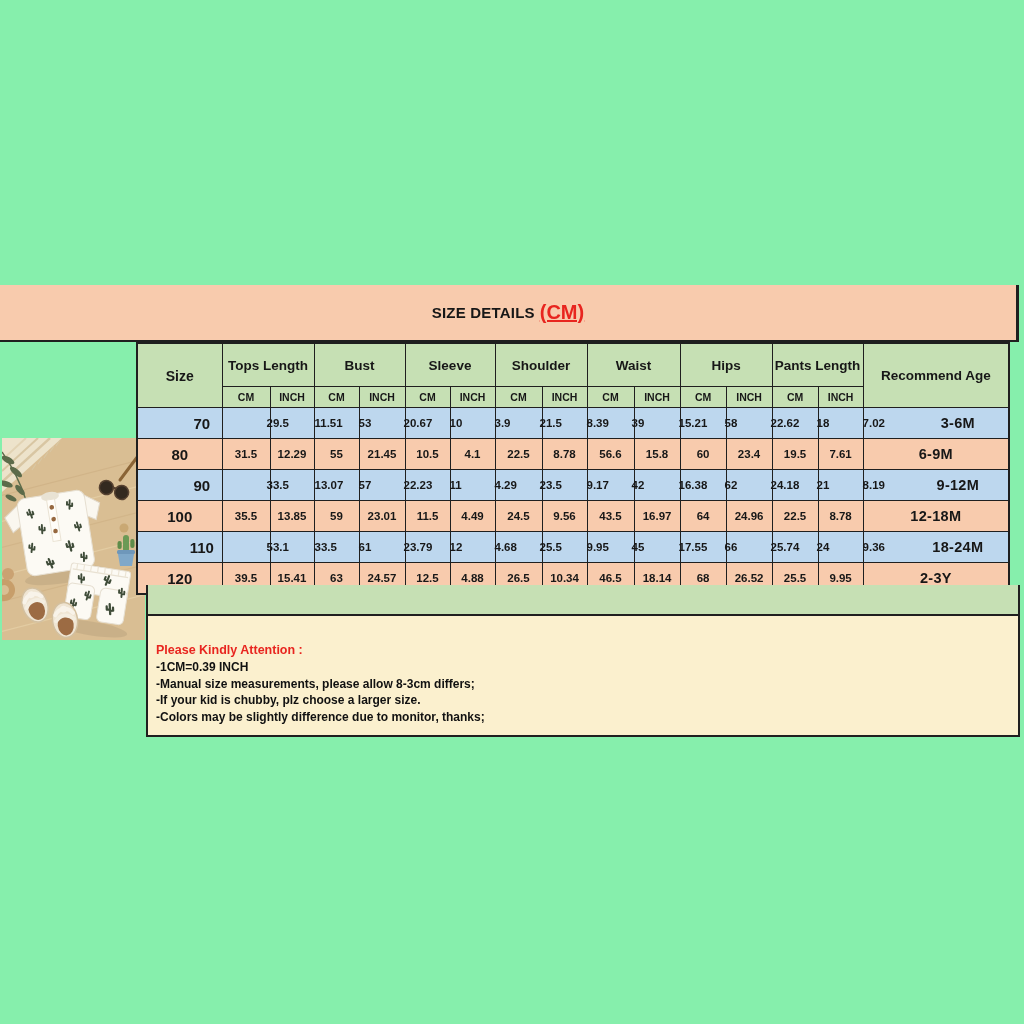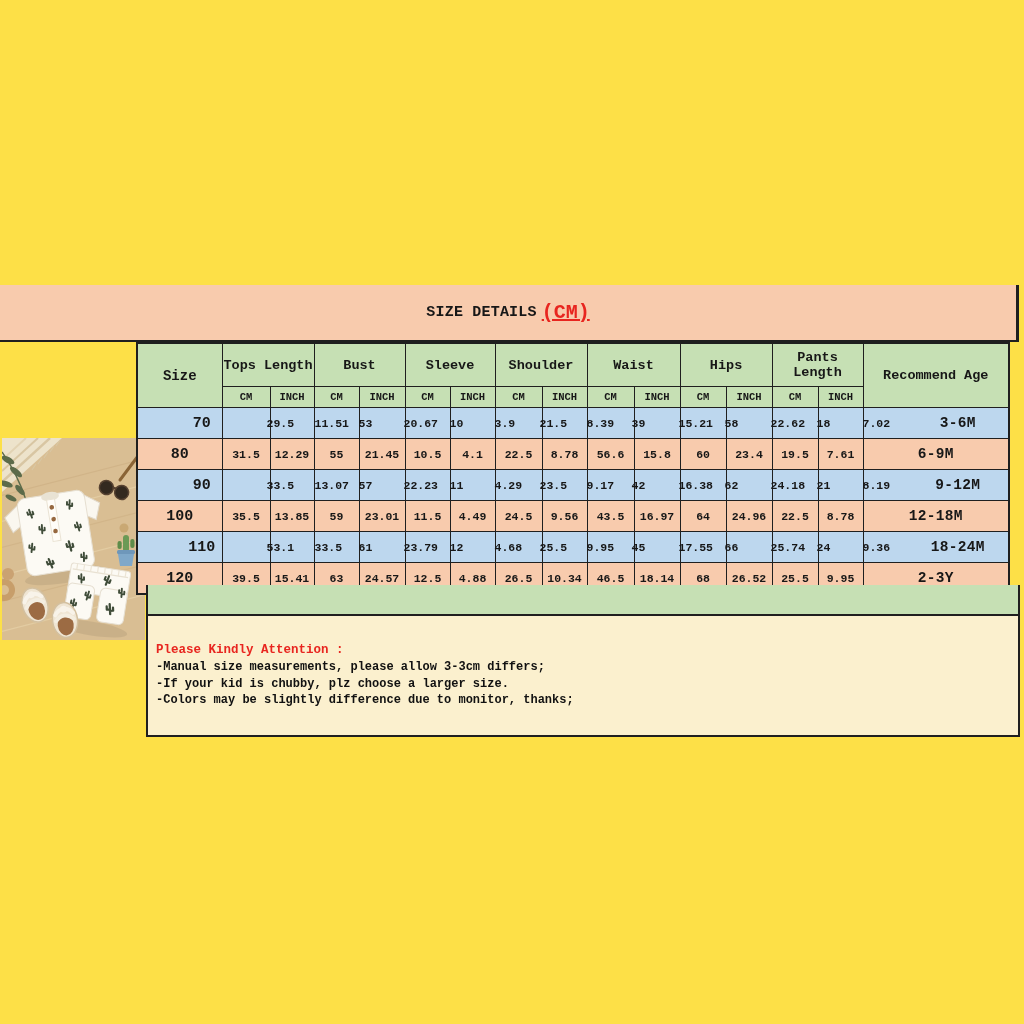--- a/index.html
+++ b/index.html
@@ -1,17 +1,17 @@
 <!DOCTYPE html>
 <html style="--banner-bg: #F8CBAD; --header-green: #C6E0B4; --row-blue: #BDD7EE; --row-peach: #F8CBAD; --note-bg: #FBF0CE; --accent-red: #E8251F; --border: #1F1F1F;"><head>
 <meta charset="utf-8">
 <style>
   html,body{margin:0;padding:0;background:#fff;}
-  .page{position:relative;width:1024px;height:1024px;background:#fde047;overflow:hidden;
-        font-family:Liberation Mono, monospace;color:#171717;}
+  .page{position:relative;width:1024px;height:1024px;background:#86efac;overflow:hidden;
+        font-family:Liberation Sans, sans-serif;color:#171717;}
 
   
   .banner{position:absolute;left:0;top:285px;width:1019px;height:57px;box-sizing:border-box;
           background:var(--banner-bg,#F8CBAD);border-bottom:2px solid var(--border,#1f1f1f);
           border-right:3px solid var(--border,#1f1f1f);
           display:flex;align-items:center;justify-content:center;}
   .banner-title{font-size:15px;font-weight:700;letter-spacing:.2px;}
   .banner-unit{font-size:20px;font-weight:700;color:var(--accent-red,#e8251f);
                text-decoration:underline;margin-left:5px;}
 
@@ -321,18 +321,19 @@
           <td>9.95</td>
           <td class="age-cell">2-3Y</td>
         </tr>
       </tbody>
   </table>
 
   <div class="spacer-strip"></div>
 
   <div class="notes">
     <div class="notes-title">Please Kindly Attention :</div>
-    <div class="note-line">-Manual size measurements, please allow 3-3cm differs;</div>
+    <div class="note-line">-1CM=0.39 INCH</div>
+    <div class="note-line">-Manual size measurements, please allow 8-3cm differs;</div>
     <div class="note-line">-If your kid is chubby, plz choose a larger size.</div>
     <div class="note-line">-Colors may be slightly difference due to monitor, thanks;</div>
   </div>
 
 </div>
 
 </body></html>

